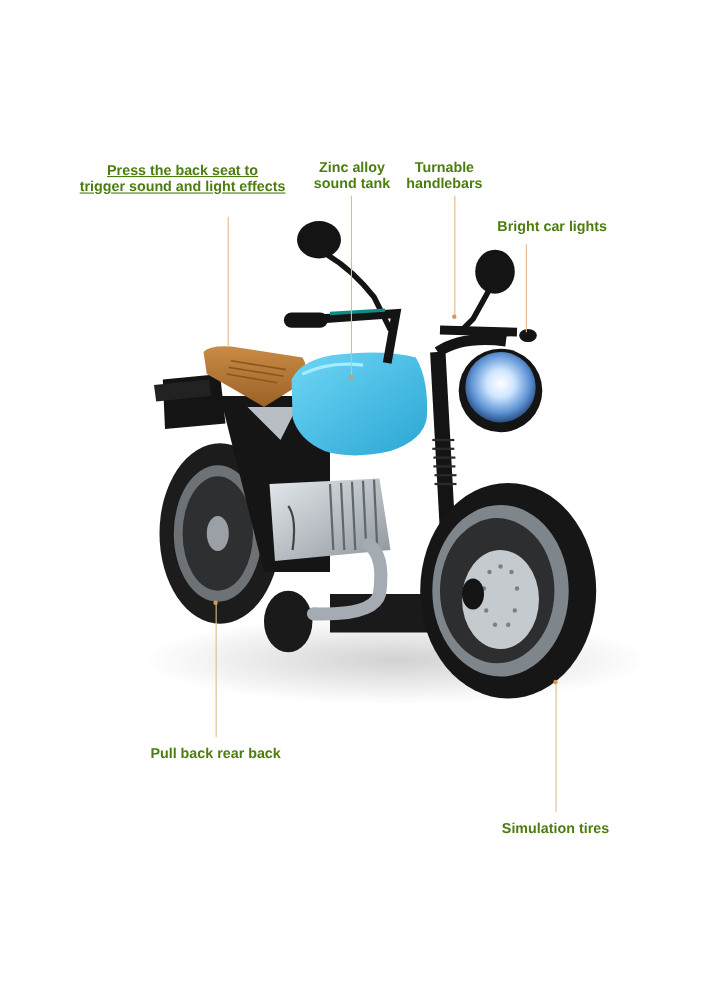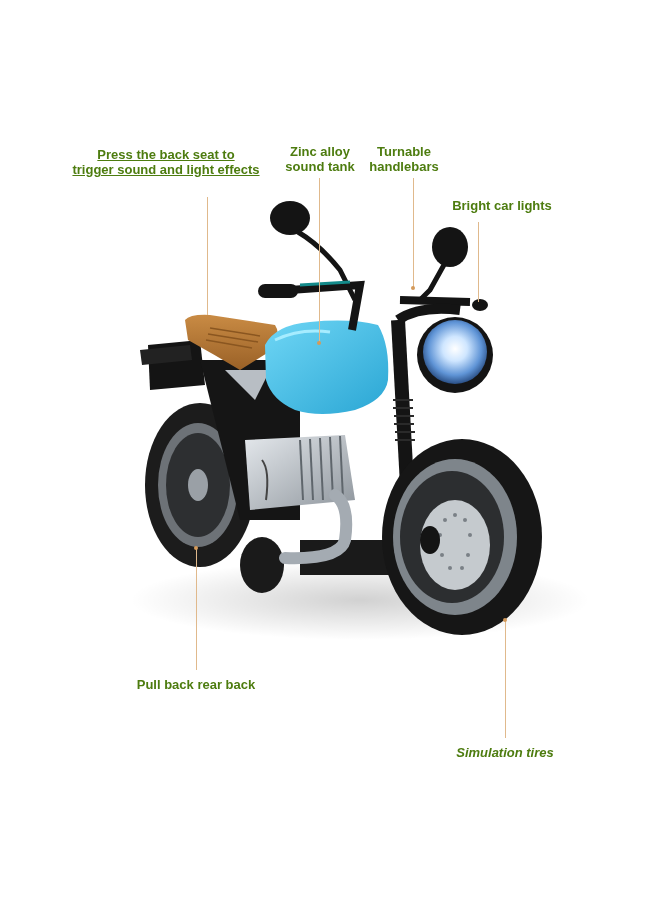--- a/index.html
+++ b/index.html
@@ -162,15 +162,15 @@
 </div>
 
 <div class="label" style="left:445px; top:198px; width:114px;">
   <div>Bright car lights</div>
 </div>
 
 <div class="label" style="left:122px; top:677px; width:148px;">
   <div>Pull back rear back</div>
 </div>
 
-<div class="label" style="left:448px; top:745px; width:114px;font-style:italic;">
+<div class="label" style="left:448px; top:745px; width:114px;">
   <div>Simulation tires</div>
 </div>
 
 </body></html>

